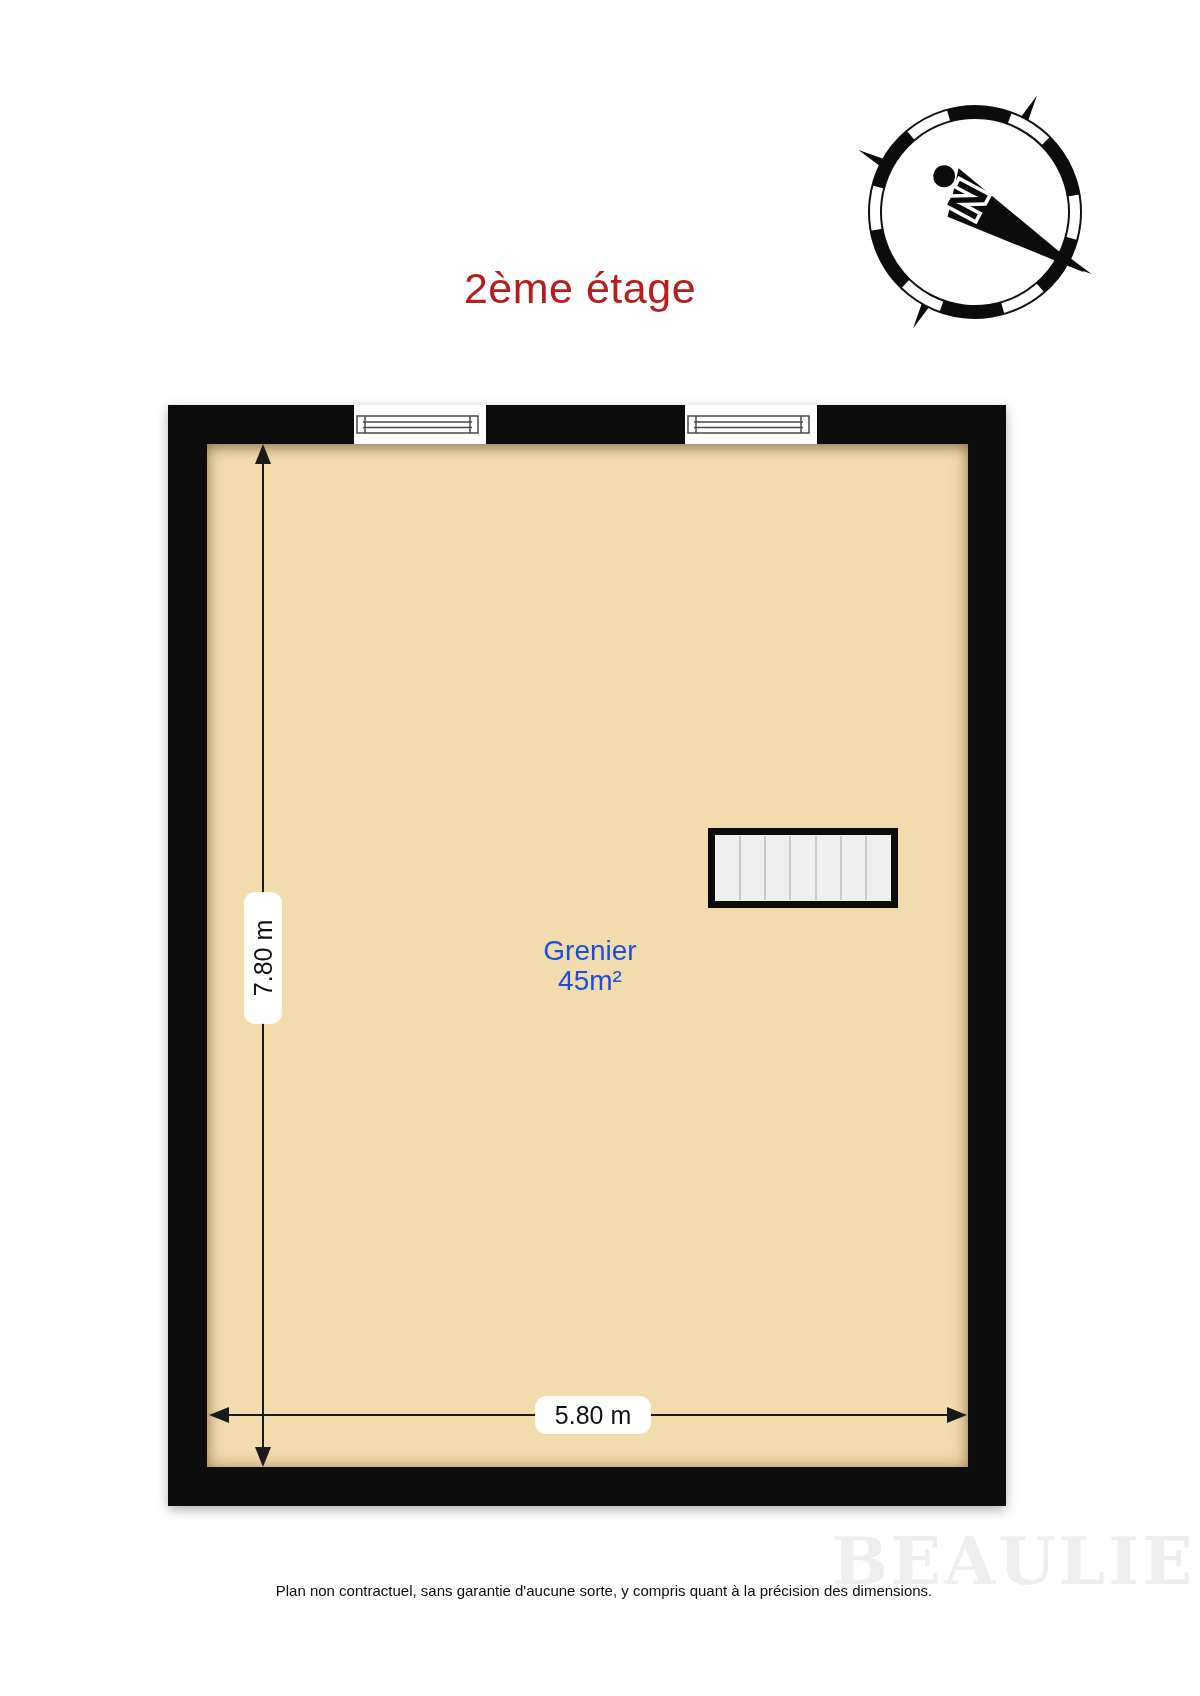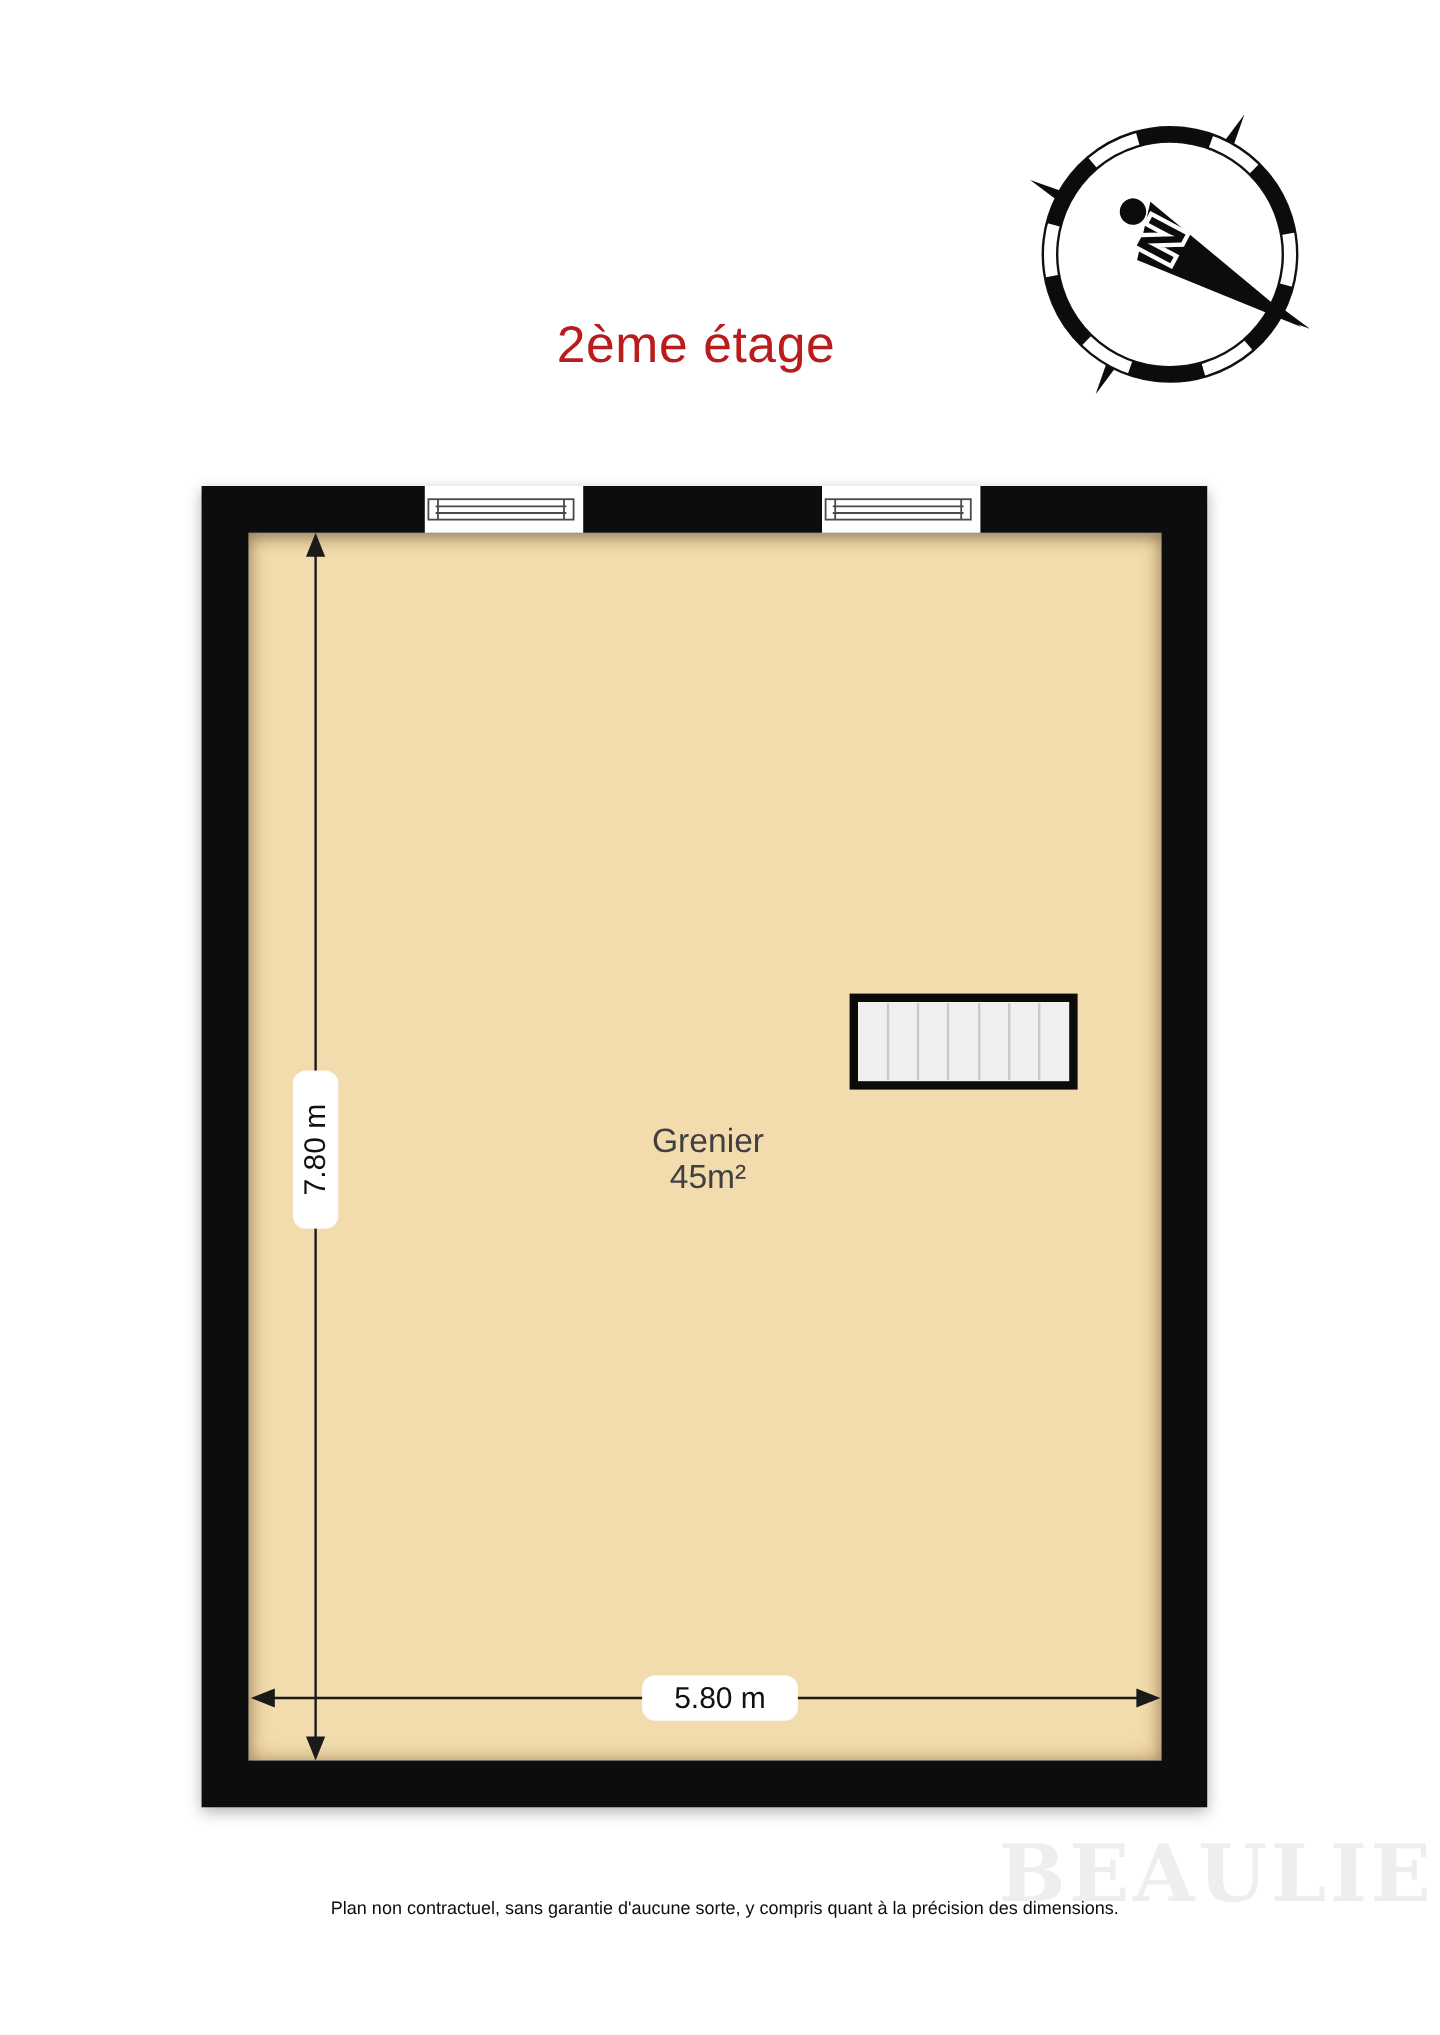--- a/index.html
+++ b/index.html
@@ -36,38 +36,38 @@
   .stair-fill{ fill:var(--stair-fill); }
   .dim{ stroke:var(--dimension); stroke-width:2; }
   .dim-head{ fill:var(--dimension); }
   .win-stroke{ stroke:#4a4a4a; stroke-width:1.5; fill:#ffffff; }
   .win-line{ stroke:#4a4a4a; stroke-width:1.5; }
   .room-label{
     left:460px; top:936px; width:260px;
     text-align:center;
     font-size:28px;
     line-height:30px;
-    color:#404040;
+    color:#1d4ed8;
   }
   .dim-pill{
     background:#ffffff;
     border-radius:10px;
     color:#111111;
     font-size:25px;
     display:flex;
     align-items:center;
     justify-content:center;
     box-shadow:0 0 0 1px rgba(255,255,255,0.9);
   }
   .dim-pill.vertical{
     left:198px; top:940px; width:130px; height:36px;
     transform:rotate(-90deg);
   }
   .dim-pill.horizontal{
-    left:536px; top:1397px; width:128px; height:36px;
+    left:536px; top:1397px; width:114px; height:36px;
   }
   .watermark{
     left:832px; top:1522px; width:360px;
     font-family:"DejaVu Serif", serif;
     font-weight:bold;
     font-size:66px;
     letter-spacing:3px;
     color:rgba(0,0,0,0.065);
     white-space:nowrap;
     overflow:hidden;

